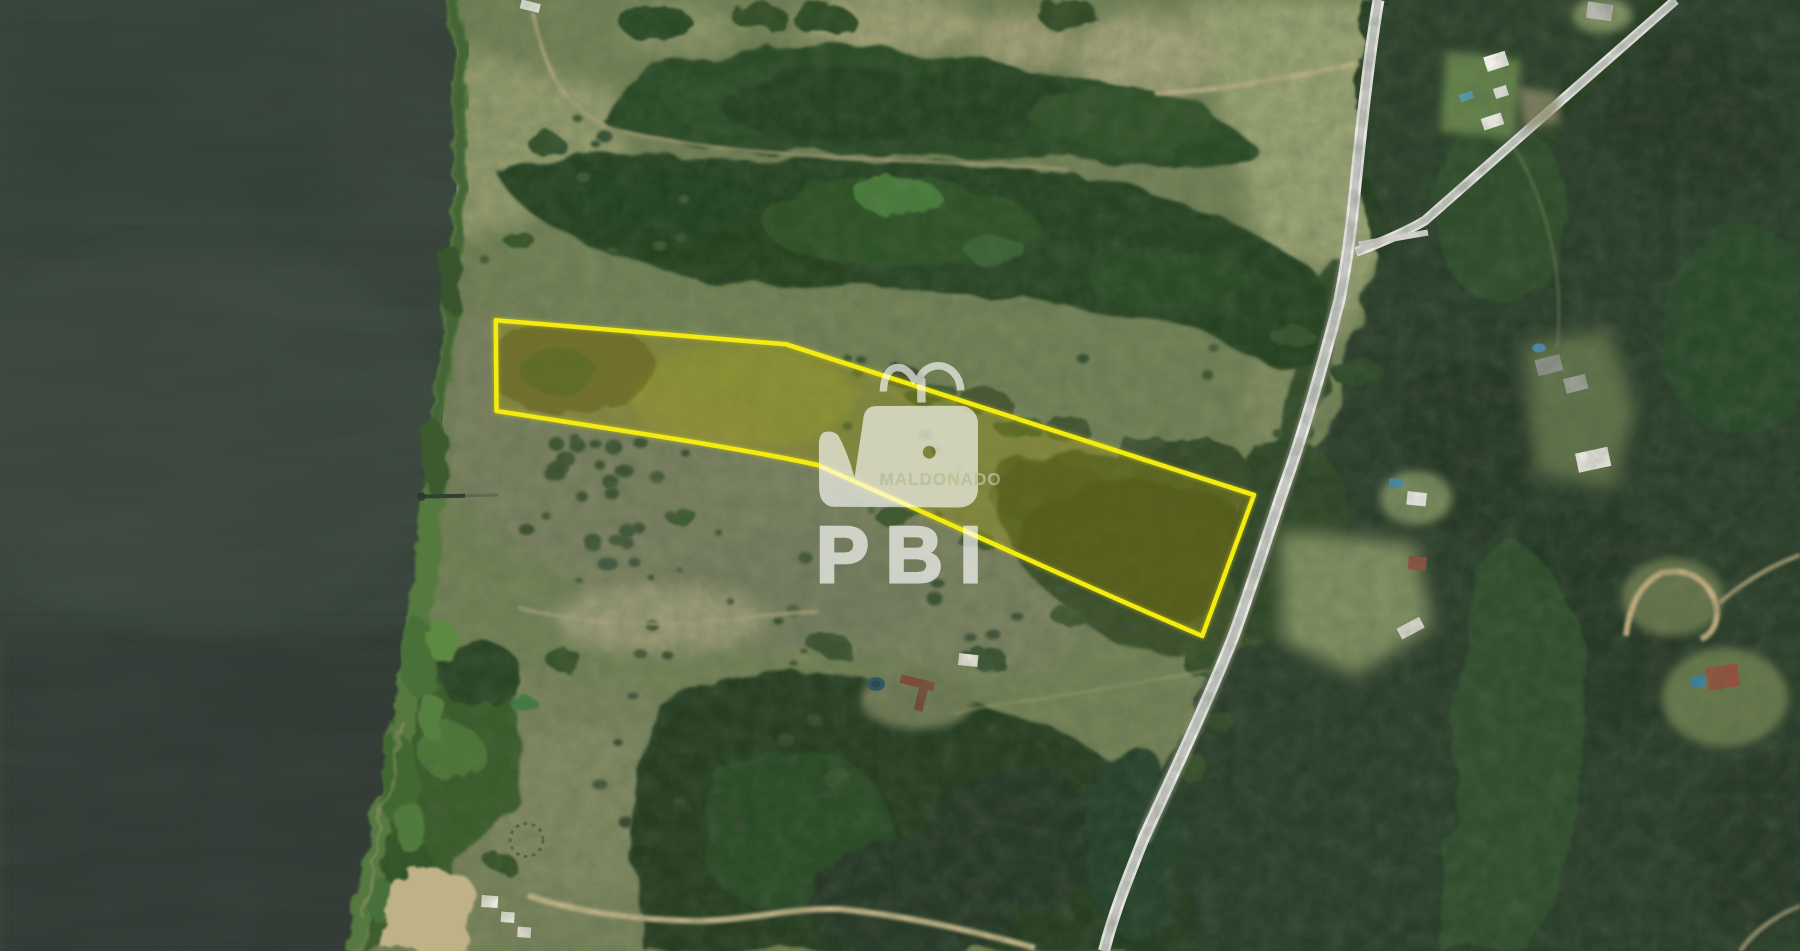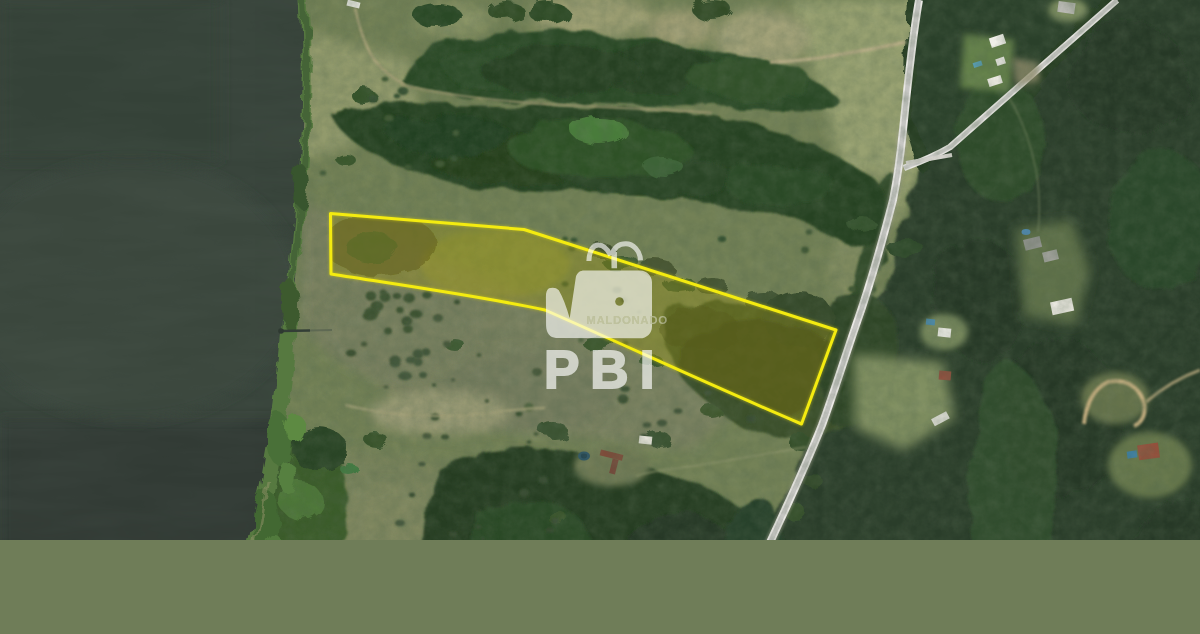--- a/index.html
+++ b/index.html
@@ -1,16 +1,16 @@
 <!DOCTYPE html>
 <html><head>
 <meta charset="utf-8">
 <style>
   html,body{margin:0;padding:0;background:#6f7d58;}
-  .wrap{width:1200px;height:540px;overflow:hidden;position:relative;font-family:"Liberation Sans",sans-serif;}
+  .wrap{width:1200px;height:634px;overflow:hidden;position:relative;font-family:"Liberation Sans",sans-serif;}
 </style>
 </head>
 <body>
 <div class="wrap">
 <svg width="1200" height="634" viewBox="0 0 1200 634">
 <defs>
   <clipPath id="landClip">
     <path d="M303,0 L1200,0 L1200,634 L233,634 C241,604 246,576 253,546 C261,511 268,471 274,441 C281,401 287,356 291,321 C295,281 299,236 301,191 C304,141 307,90 305,40 Z"></path>
   </clipPath>
   <clipPath id="waterClip">

